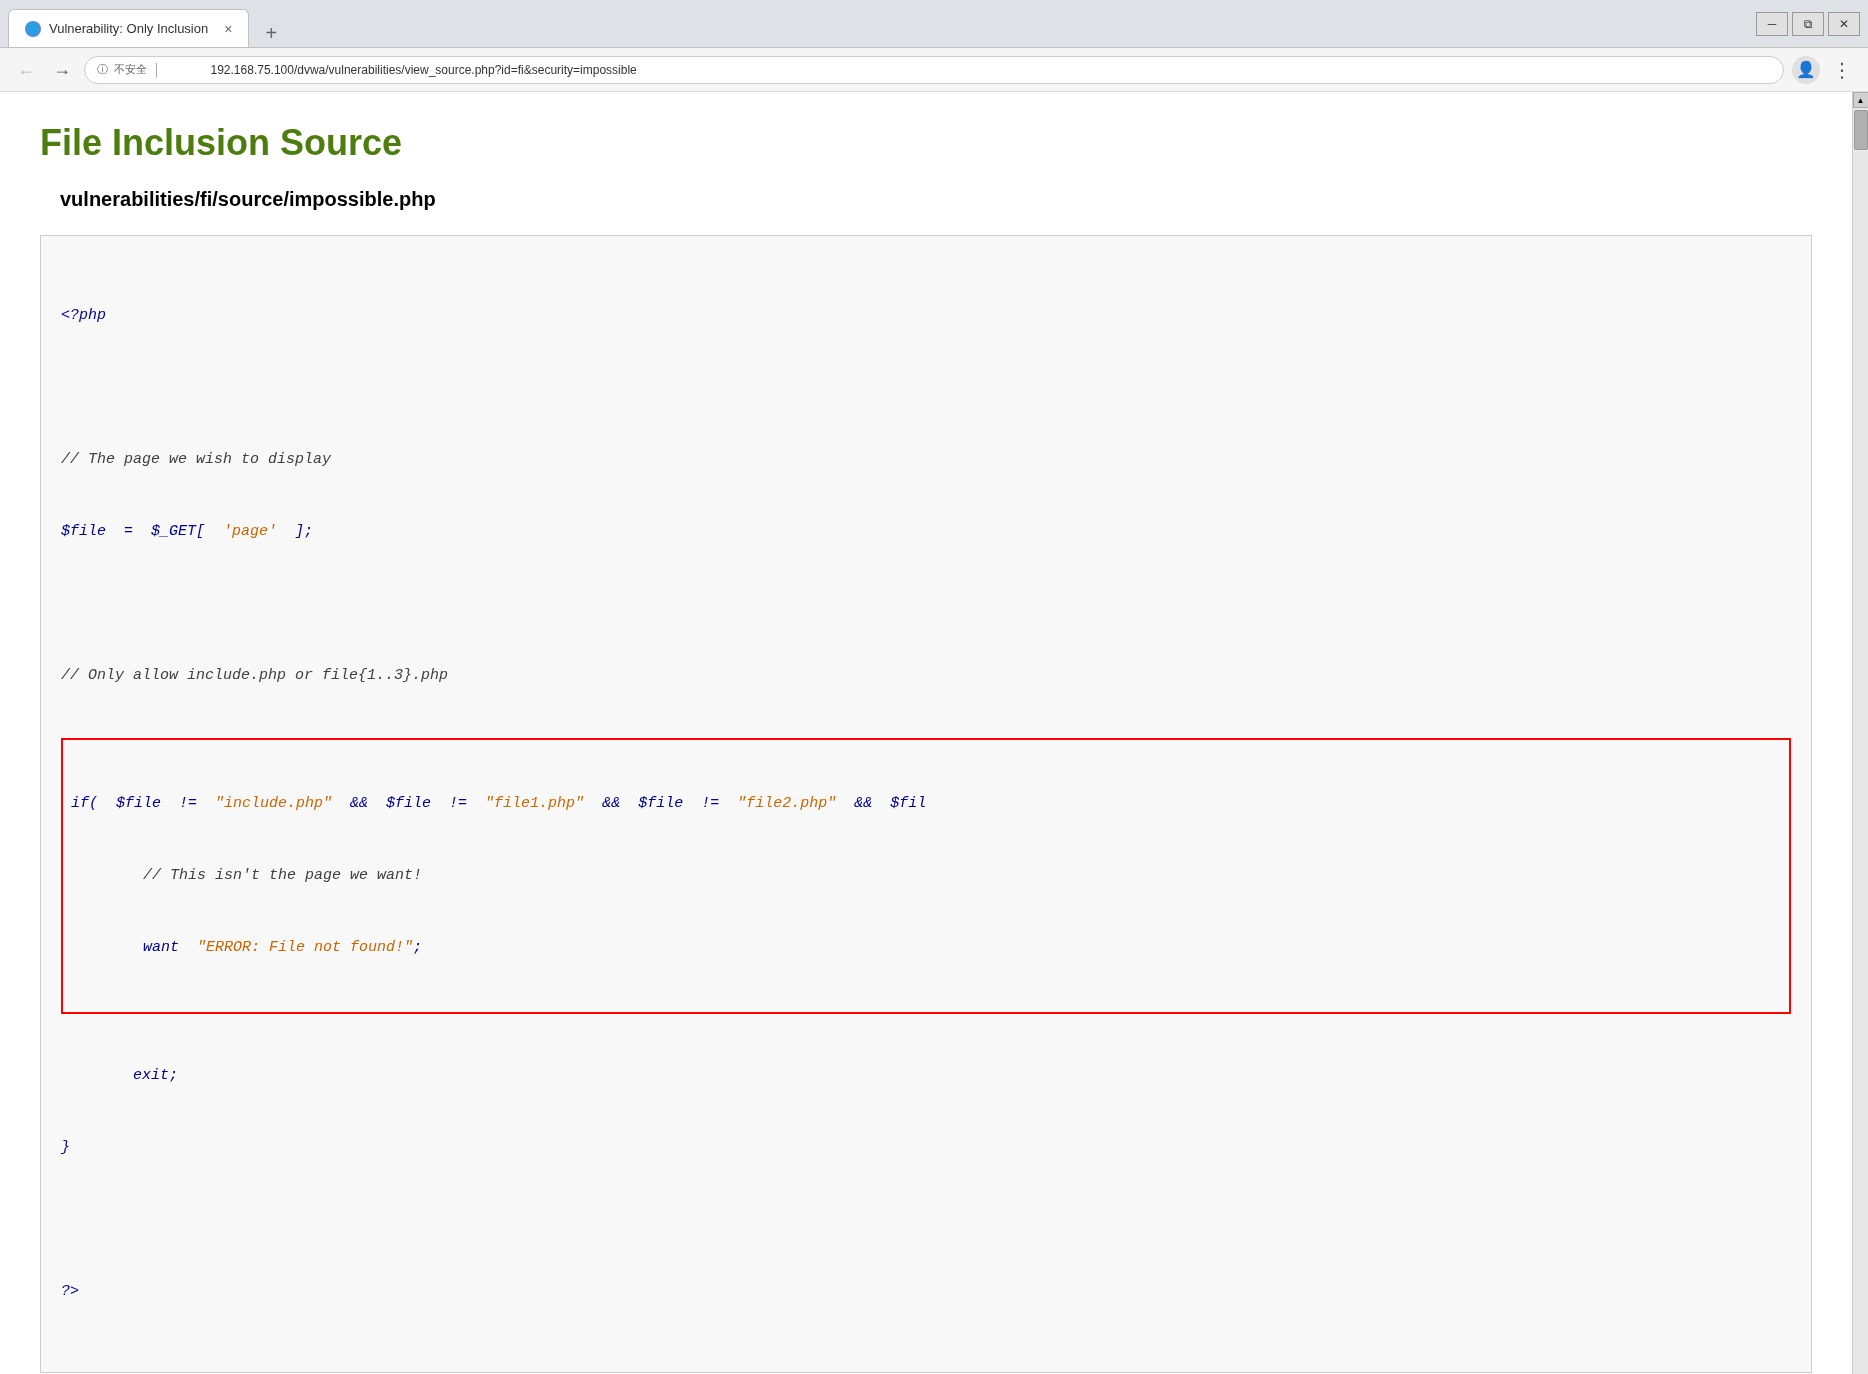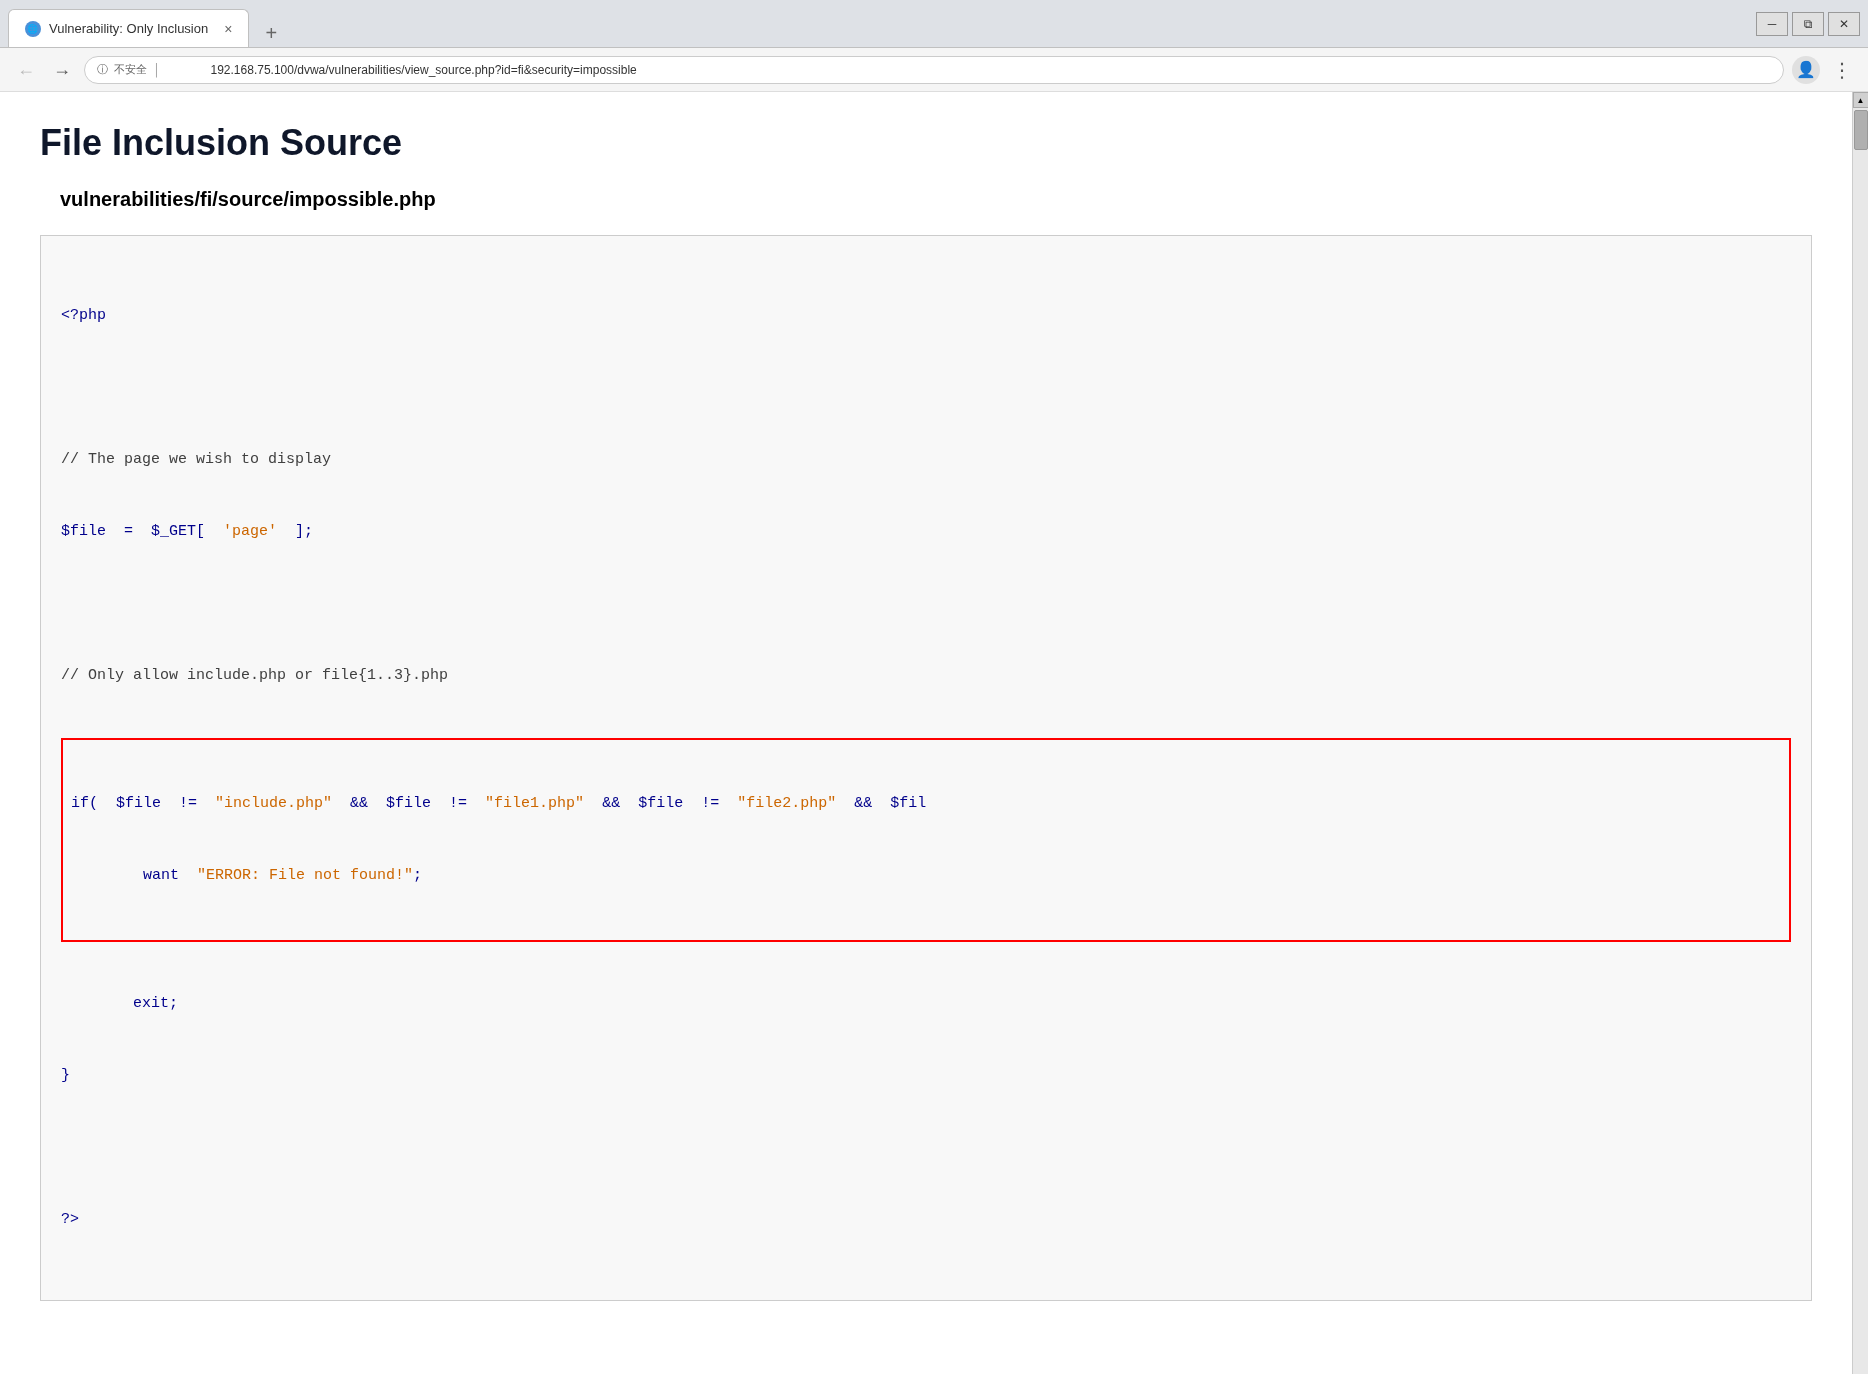--- a/index.html
+++ b/index.html
@@ -212,21 +212,21 @@
       flex: 1;
       background: white;
       overflow-y: auto;
       overflow-x: auto;
       padding: 30px 40px;
     }
 
     .page-title {
       font-size: 36px;
       font-weight: bold;
-      color: #0f172a;
+      color: #4d7c0f;
       margin-bottom: 24px;
     }
 
     .file-path {
       font-size: 20px;
       font-weight: bold;
       color: #000;
       margin-bottom: 24px;
       margin-left: 20px;
     }
@@ -239,20 +239,21 @@
       font-family: 'Courier New', Courier, monospace;
       font-size: 15px;
       line-height: 1.6;
       margin-bottom: 30px;
       overflow-x: auto;
       white-space: pre;
     }
 
     .code-line {
       display: block;
+      font-style: italic;
     }
 
     .c-blue { color: #00008b; }
     .c-green { color: #404040; }
     .c-orange { color: #cc6600; }
 
     
     .highlight-box {
       border: 2px solid red;
       padding: 4px 8px;
@@ -302,20 +303,21 @@
 
       <div class="code-block">
         <span class="code-line c-blue">&lt;?php</span>
         <span class="code-line">&nbsp;</span>
         <span class="code-line c-green">// The page we wish to display</span>
         <span class="code-line"><span class="c-blue">$file  =  $_GET[</span><span class="c-orange">  'page'  </span><span class="c-blue">];</span></span>
         <span class="code-line">&nbsp;</span>
         <span class="code-line c-green">// Only allow include.php or file{1..3}.php</span>
         <span class="highlight-box">
           <span class="code-line"><span class="c-blue">if(  $file  !=  </span><span class="c-orange">"include.php"</span><span class="c-blue">  &amp;&amp;  $file  !=  </span><span class="c-orange">"file1.php"</span><span class="c-blue">  &amp;&amp;  $file  !=  </span><span class="c-orange">"file2.php"</span><span class="c-blue">  &amp;&amp;  $fil</span></span>
+          <span class="code-line c-green">        // This isn't the page we want!</span>
           <span class="code-line"><span class="c-blue">        want  </span><span class="c-orange">"ERROR: File not found!"</span><span class="c-blue">;</span></span>
         </span>
         <span class="code-line c-blue">        exit;</span>
         <span class="code-line c-blue">}</span>
         <span class="code-line">&nbsp;</span>
         <span class="code-line c-blue">?&gt;</span>
       </div>
 
     </div>
 

